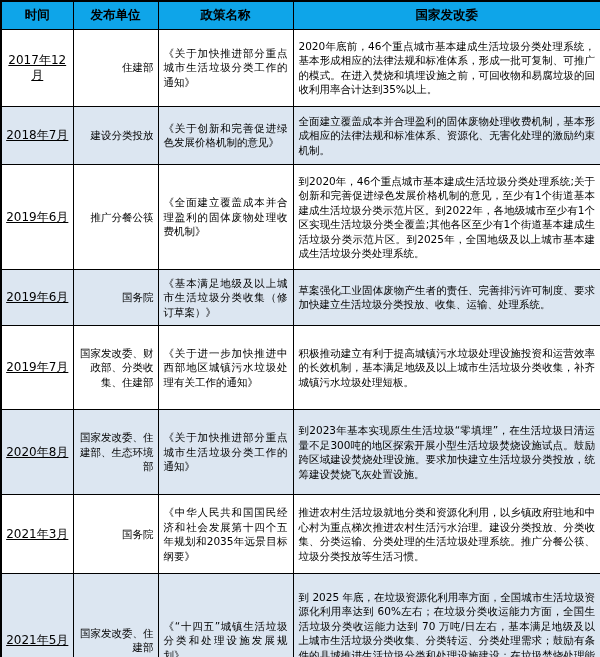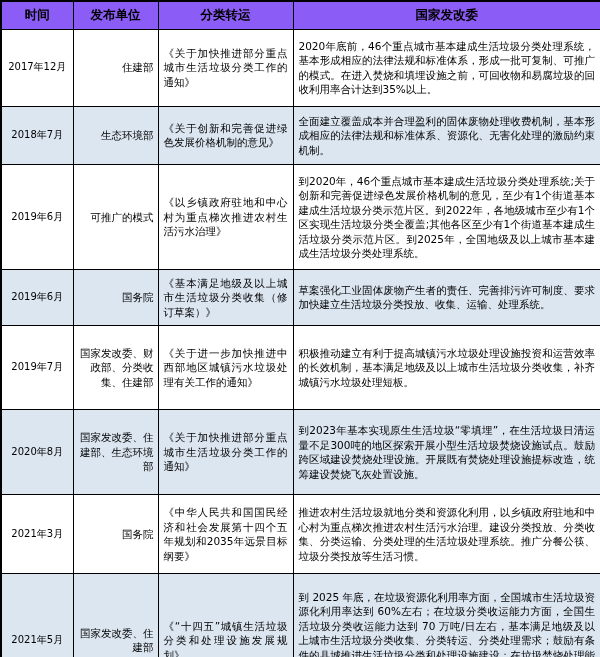--- a/index.html
+++ b/index.html
@@ -23,21 +23,21 @@
     color: #000000;
   }
   .policy-table th, .policy-table td {
     border: 1px solid #000000;
     box-sizing: border-box;
     overflow: hidden;
     word-break: break-all;
   }
   .policy-table thead tr { height: 28px; }
   .policy-table th {
-    background: #8b5cf6;
+    background: #0ea5e9;
     font-size: 12.5px;
     font-weight: bold;
     text-align: center;
     vertical-align: middle;
     padding: 2px;
   }
   .policy-table td {
     font-size: 10.5px;
     line-height: 14.5px;
     vertical-align: middle;
@@ -47,21 +47,22 @@
   .policy-table tbody tr:nth-child(even) td { background: #dce6f1; }
 
   .col-time   { width: 72px;  }
   .col-unit   { width: 85px;  }
   .col-policy { width: 135px; }
   .col-content{ width: 308px; }
 
   td.c-time {
     text-align: center;
     padding: 2px 1px;
-    font-size: 10px;
+    font-size: 12px;
+    text-decoration: underline;
   }
   td.c-unit {
     text-align: right;
     padding: 20px 4px;
   }
   td.c-policy {
     text-align: left;
     text-align: justify;
     padding: 2px 5px;
   }
@@ -88,60 +89,60 @@
     <colgroup>
       <col class="col-time">
         <col class="col-unit">
         <col class="col-policy">
         <col class="col-content">
     </colgroup>
     <thead>
       <tr>
         <th>时间</th>
         <th>发布单位</th>
-        <th>分类转运</th>
+        <th>政策名称</th>
         <th>国家发改委</th>
       </tr>
     </thead>
     <tbody>
       <tr>
         <td class="c-time">2017年12月</td>
         <td class="c-unit">住建部</td>
         <td class="c-policy">《关于加快推进部分重点城市生活垃圾分类工作的通知》</td>
         <td class="c-content">2020年底前，46个重点城市基本建成生活垃圾分类处理系统，基本形成相应的法律法规和标准体系，形成一批可复制、可推广的模式。在进入焚烧和填埋设施之前，可回收物和易腐垃圾的回收利用率合计达到35%以上。</td>
       </tr>
       <tr>
         <td class="c-time">2018年7月</td>
-        <td class="c-unit">生态环境部</td>
+        <td class="c-unit">建设分类投放</td>
         <td class="c-policy">《关于创新和完善促进绿色发展价格机制的意见》</td>
         <td class="c-content">全面建立覆盖成本并合理盈利的固体废物处理收费机制，基本形成相应的法律法规和标准体系、资源化、无害化处理的激励约束机制。</td>
       </tr>
       <tr>
         <td class="c-time">2019年6月</td>
-        <td class="c-unit">可推广的模式</td>
-        <td class="c-policy">《以乡镇政府驻地和中心村为重点梯次推进农村生活污水治理》</td>
+        <td class="c-unit">推广分餐公筷</td>
+        <td class="c-policy">《全面建立覆盖成本并合理盈利的固体废物处理收费机制》</td>
         <td class="c-content">到2020年，46个重点城市基本建成生活垃圾分类处理系统;关于创新和完善促进绿色发展价格机制的意见，至少有1个街道基本建成生活垃圾分类示范片区。到2022年，各地级城市至少有1个区实现生活垃圾分类全覆盖;其他各区至少有1个街道基本建成生活垃圾分类示范片区。到2025年，全国地级及以上城市基本建成生活垃圾分类处理系统。</td>
       </tr>
       <tr>
         <td class="c-time">2019年6月</td>
         <td class="c-unit">国务院</td>
         <td class="c-policy">《基本满足地级及以上城市生活垃圾分类收集（修订草案）》</td>
         <td class="c-content">草案强化工业固体废物产生者的责任、完善排污许可制度、要求加快建立生活垃圾分类投放、收集、运输、处理系统。</td>
       </tr>
       <tr>
         <td class="c-time">2019年7月</td>
         <td class="c-unit">国家发改委、财政部、分类收集、住建部</td>
         <td class="c-policy">《关于进一步加快推进中西部地区城镇污水垃圾处理有关工作的通知》</td>
         <td class="c-content">积极推动建立有利于提高城镇污水垃圾处理设施投资和运营效率的长效机制，基本满足地级及以上城市生活垃圾分类收集，补齐城镇污水垃圾处理短板。</td>
       </tr>
       <tr>
         <td class="c-time">2020年8月</td>
         <td class="c-unit">国家发改委、住建部、生态环境部</td>
         <td class="c-policy">《关于加快推进部分重点城市生活垃圾分类工作的通知》</td>
-        <td class="c-content">到2023年基本实现原生生活垃圾“零填埋”，在生活垃圾日清运量不足300吨的地区探索开展小型生活垃圾焚烧设施试点。鼓励跨区域建设焚烧处理设施。开展既有焚烧处理设施提标改造，统筹建设焚烧飞灰处置设施。</td>
+        <td class="c-content">到2023年基本实现原生生活垃圾“零填埋”，在生活垃圾日清运量不足300吨的地区探索开展小型生活垃圾焚烧设施试点。鼓励跨区域建设焚烧处理设施。要求加快建立生活垃圾分类投放，统筹建设焚烧飞灰处置设施。</td>
       </tr>
       <tr>
         <td class="c-time">2021年3月</td>
         <td class="c-unit">国务院</td>
         <td class="c-policy">《中华人民共和国国民经济和社会发展第十四个五年规划和2035年远景目标纲要》</td>
         <td class="c-content">推进农村生活垃圾就地分类和资源化利用，以乡镇政府驻地和中心村为重点梯次推进农村生活污水治理。建设分类投放、分类收集、分类运输、分类处理的生活垃圾处理系统。推广分餐公筷、垃圾分类投放等生活习惯。</td>
       </tr>
       <tr>
         <td class="c-time">2021年5月</td>
         <td class="c-unit">国家发改委、住建部</td>

